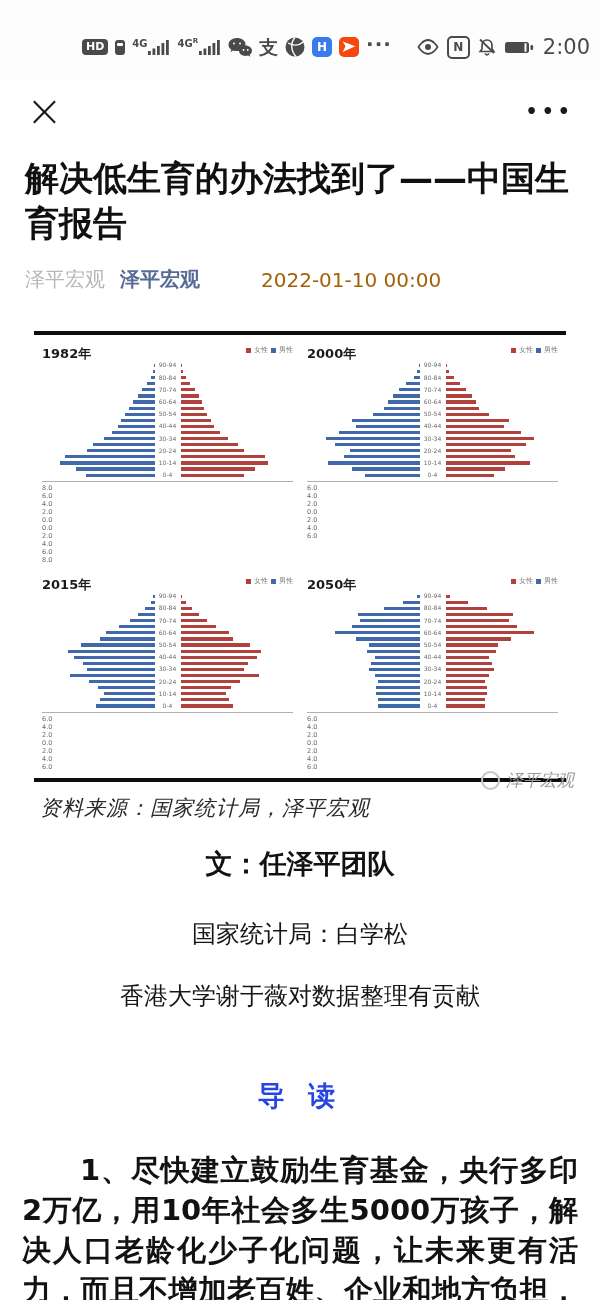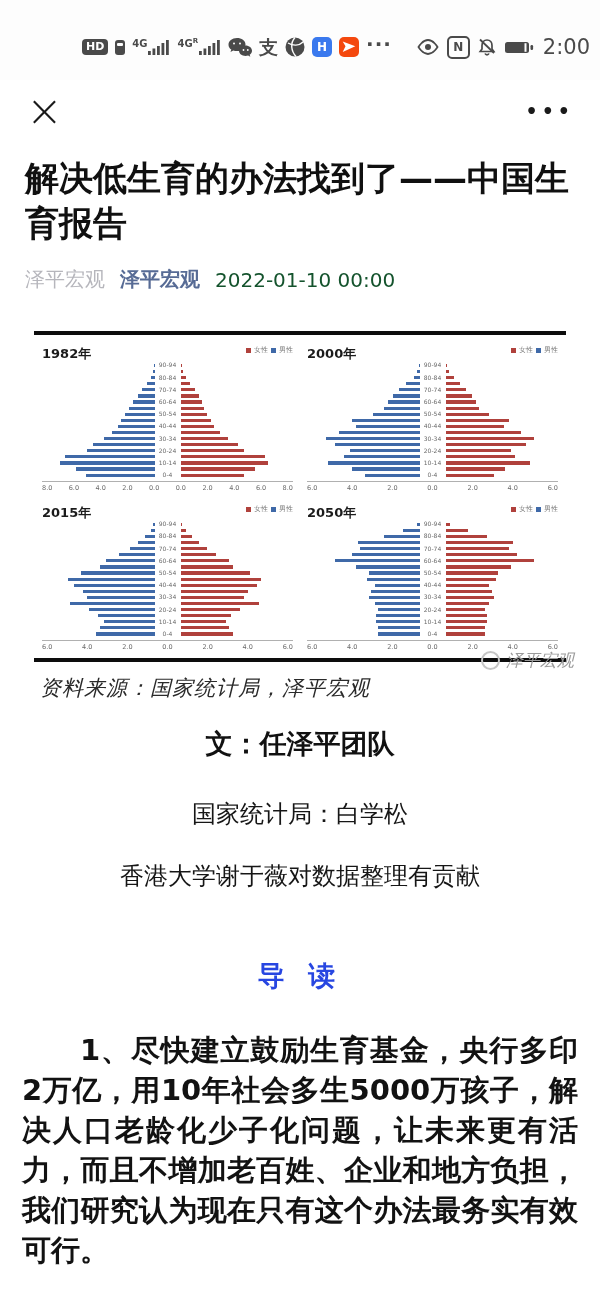--- a/index.html
+++ b/index.html
@@ -26,40 +26,40 @@
   .sb-time{font-size:21px;color:#4a4a4a;margin-left:2px;}
   
   .nav-bar{height:62px;display:flex;align-items:center;justify-content:space-between;padding:0 26px;}
   .close-x{font-size:44px;font-weight:200;line-height:40px;color:#1a1a1a;}
   .more-dots{font-size:19px;font-weight:bold;letter-spacing:4px;color:#1a1a1a;}
   
   .art-title{margin:14px 25px 0;font-size:34px;line-height:1.33;font-weight:700;color:#101010;}
   .byline{margin:20px 25px 0;font-size:20px;display:flex;gap:15px;align-items:center;}
   .byline .muted{color:#b6b6bc;}
   .byline .link{color:#576b95;font-weight:600;}
-  .byline .date{color:#14532d;}
+  .byline .date{color:#a16207;margin-left:46px;}
   
   .chart-fig{margin:38px 0 0;position:relative;}
   .chart-title{text-align:center;font-family:"DejaVu Serif","Liberation Serif",serif;
                font-size:22px;color:#1a1a1a;letter-spacing:2px;}
   .rule{height:4px;background:#0d0d0d;margin:7px 34px 0;}
   .p-grid{display:grid;grid-template-columns:1fr 1fr;gap:12px 14px;margin:10px 42px 4px;}
   .p-head{display:flex;justify-content:space-between;align-items:flex-start;height:17px;}
   .p-year{font-size:13px;font-weight:700;color:#1b1b1b;}
   .p-leg{font-size:7px;color:#7a7a7a;display:inline-flex;align-items:center;gap:3px;}
   .p-leg i{width:5px;height:5px;display:inline-block;}
   .p-leg em{font-style:normal;}
   .prow{display:flex;align-items:center;height:6.1px;}
   .ph{flex:1;position:relative;height:3.2px;}
   .ph .bar{position:absolute;top:0;height:100%;}
   .ph.l .bar{right:0;}
   .ph.r .bar{left:0;}
   .plab{width:26px;text-align:center;font-size:6px;color:#6a6a6a;line-height:1;}
   .p-axis{display:flex;justify-content:space-between;font-size:6.5px;color:#6a6a6a;
-          border-top:1px solid #b0b0b0;padding-top:2px;margin-top:3px;}
+          border-top:1px solid #b0b0b0;padding-top:2px;margin-top:3px;flex-direction:column;}
   .watermark{position:relative;display:flex;gap:6px;align-items:center;width:max-content;
              margin:-13px 26px 0 auto;color:#9b9b9b;font-family:"DejaVu Serif","Liberation Serif",serif;
              font-style:italic;font-size:17px;}
   .wm-circle{width:19px;height:19px;border:2px solid #c6c6c6;border-radius:50%;box-sizing:border-box;}
   .src-line{margin:2px 12px 0 40px;font-family:"DejaVu Serif","Liberation Serif",serif;font-style:italic;
             font-size:21px;color:#2a2a2a;letter-spacing:1px;}
   
   .credit{margin:24px 0 0;text-align:center;font-size:27px;font-weight:700;color:#111;}
   .thanks{margin:36px 0 0;text-align:center;font-size:24px;color:#161616;}
   .thanks2{margin:30px 0 0;text-align:center;font-size:24px;color:#161616;}

